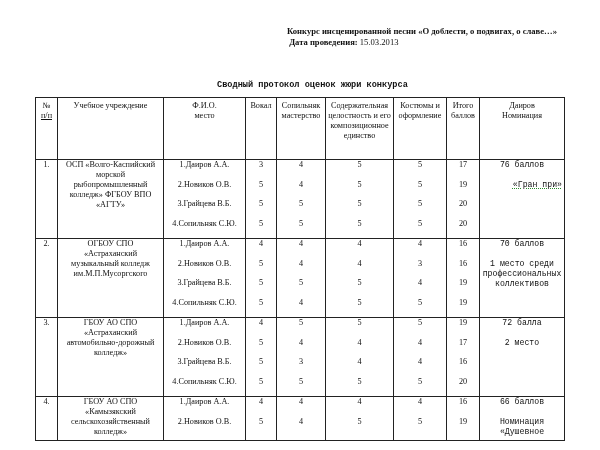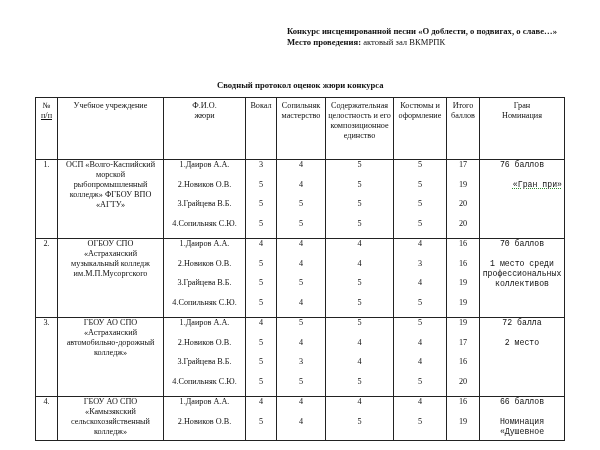--- a/index.html
+++ b/index.html
@@ -10,21 +10,21 @@
       position: relative;
     }
     .header-block {
       position: absolute; left: 287px; top: 26px;
       font-size: 8.6px; line-height: 10.5px;
     }
     .header-block .b { font-weight: bold; }
     .header-block .line { white-space: nowrap; }
     .protocol-title {
       position: absolute; left: 217px; top: 80px;
-      font-size: 8.6px; font-weight: bold; white-space: nowrap;
+      font-size: 8.6px; font-weight: bold; white-space: nowrap; font-family: Liberation Mono, monospace;
     }
     table.results {
       position: absolute; left: 35px; top: 97px;
       border-collapse: collapse;
       table-layout: fixed;
       font-size: 8.2px; line-height: 10px;
     }
     table.results th, table.results td {
       border: 1px solid #222;
       padding: 0 2px;
@@ -42,21 +42,21 @@
     td.place div { min-height: 10px; }
     .underline-dotted { text-decoration: underline dotted #2a8a2a; text-align: right; }
     tr.group-row td { height: 70px; }
     tr.group-row.short td { height: 43px; }
   </style>
 </head>
 <body>
 
 <div class="header-block">
   <div class="line b">Конкурс инсценированной песни «О доблести, о подвигах, о славе…»</div>
-  <div class="line"><span class="b">Место проведения:</span> <span>актовый зал ВКМРПК</span></div>
+  <div class="line">&nbsp;<span class="b">Дата проведения:</span> <span>15.03.2013</span></div>
 </div>
 
 <div class="protocol-title">Сводный протокол оценок жюри конкурса</div>
 
 <table class="results">
   <colgroup>
     <col style="width:22px">
       <col style="width:106px">
       <col style="width:82px">
       <col style="width:31px">
@@ -68,29 +68,29 @@
   </colgroup>
   <thead>
     <tr>
       <th>
           <div>№</div>
           <div style="text-decoration:underline;">п/п</div>
         </th>
       <th>Учебное учреждение</th>
       <th>
           <div>Ф.И.О.</div>
-          <div>жюри</div>
+          <div>место</div>
         </th>
       <th>Вокал</th>
       <th>Сопильняк мастерство</th>
       <th>Содержательная целостность и его композиционное единство</th>
       <th>Костюмы и оформление</th>
       <th>Итого баллов</th>
       <th>
-          <div>Гран</div>
+          <div>Даиров</div>
           <div>Номинация</div>
         </th>
     </tr>
   </thead>
   <tbody>
 
     <tr class="group-row">
       <td class="num">1.</td>
       <td class="inst">ОСП «Волго-Каспийский морской рыбопромышленный колледж» ФГБОУ ВПО «АГТУ»</td>
       <td class="fio">

